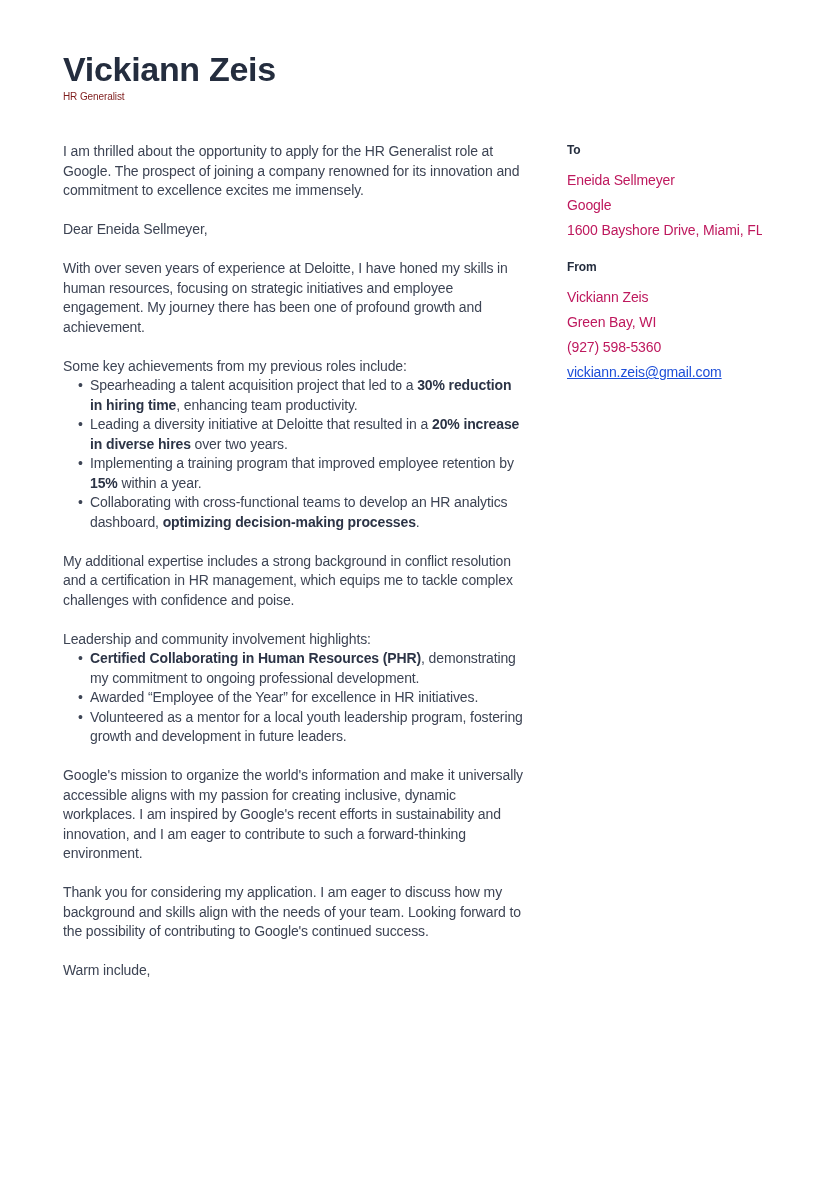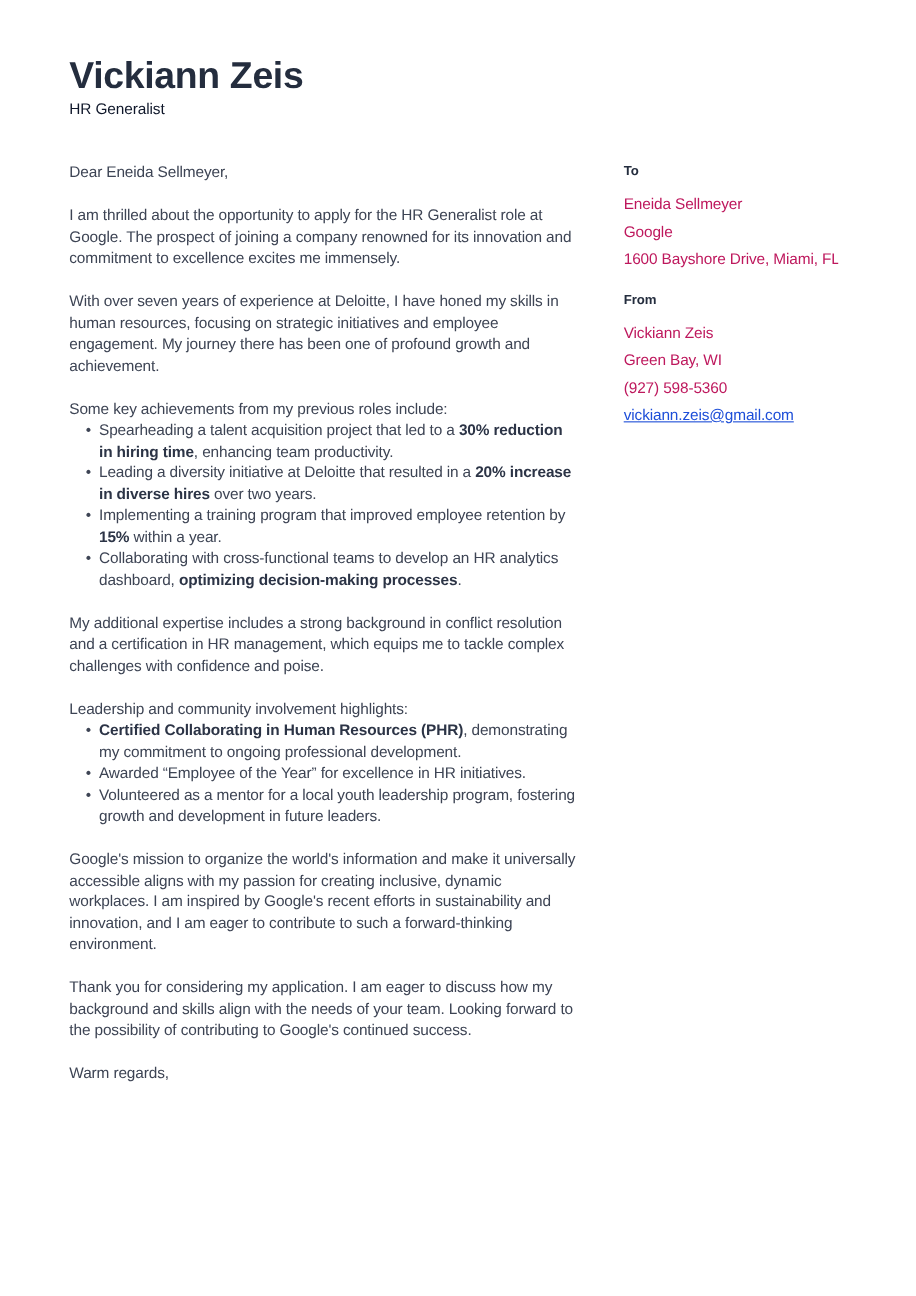--- a/index.html
+++ b/index.html
@@ -11,21 +11,21 @@
     -webkit-font-smoothing: antialiased;
   }
   .page { width: 762px; height: 1178px; padding: 50px 63px 0 63px; overflow: hidden; }
 
   
   .header { margin-bottom: 40px; }
   .name {
     font-size: 34px; font-weight: 700; color: #242d3e;
     letter-spacing: -0.3px; line-height: 1.12; margin: 0;
   }
-  .job-title { font-size: 14px; color: #0f172a; margin-top: 3px; letter-spacing: -0.1px; }
+  .job-title { font-size: 10px; color: #7f1d1d; margin-top: 3px; letter-spacing: -0.1px; }
 
   
   .columns { display: flex; align-items: flex-start; }
   .letter {
     width: 460px; flex: none;
     font-size: 14px; line-height: 19.5px; color: #3d4454;
     letter-spacing: -0.12px;
   }
   .letter p.para { margin: 0 0 19.5px 0; }
   .letter p.para.tight { margin-bottom: 0; }
@@ -59,40 +59,40 @@
 
   <div class="header">
     <h1 class="name">Vickiann Zeis</h1>
     <div class="job-title">HR Generalist</div>
   </div>
 
   <div class="columns">
 
     <div class="letter">
 
-    <p class="para"><span>Dear Eneida Sellmeyer,</span></p>
-        <p class="para"><span>I am thrilled about the opportunity to apply for the HR Generalist role at Google. The prospect of joining a company renowned for its innovation and commitment to excellence excites me immensely.</span></p>
+    <p class="para"><span>I am thrilled about the opportunity to apply for the HR Generalist role at Google. The prospect of joining a company renowned for its innovation and commitment to excellence excites me immensely.</span></p>
+        <p class="para"><span>Dear Eneida Sellmeyer,</span></p>
         <p class="para"><span>With over seven years of experience at Deloitte, I have honed my skills in human resources, focusing on strategic initiatives and employee engagement. My journey there has been one of profound growth and achievement.</span></p>
         <p class="para tight"><span>Some key achievements from my previous roles include:</span></p>
         <ul class="bullets">
           <li><span>Spearheading a talent acquisition project that led to a </span><span class="bold">30% reduction in hiring time</span><span>, enhancing team productivity.</span></li>
           <li><span>Leading a diversity initiative at Deloitte that resulted in a </span><span class="bold">20% increase in diverse hires</span><span> over two years.</span></li>
           <li><span>Implementing a training program that improved employee retention by </span><span class="bold">15%</span><span> within a year.</span></li>
           <li><span>Collaborating with cross-functional teams to develop an HR analytics dashboard, </span><span class="bold">optimizing decision-making processes</span><span>.</span></li>
         </ul>
         <p class="para"><span>My additional expertise includes a strong background in conflict resolution and a certification in HR management, which equips me to tackle complex challenges with confidence and poise.</span></p>
         <p class="para tight"><span>Leadership and community involvement highlights:</span></p>
         <ul class="bullets">
           <li><span class="bold">Certified Collaborating in Human Resources (PHR)</span><span>, demonstrating my commitment to ongoing professional development.</span></li>
           <li><span>Awarded “Employee of the Year” for excellence in HR initiatives.</span></li>
           <li><span>Volunteered as a mentor for a local youth leadership program, fostering growth and development in future leaders.</span></li>
         </ul>
         <p class="para"><span>Google's mission to organize the world's information and make it universally accessible aligns with my passion for creating inclusive, dynamic workplaces. I am inspired by Google's recent efforts in sustainability and innovation, and I am eager to contribute to such a forward-thinking environment.</span></p>
         <p class="para"><span>Thank you for considering my application. I am eager to discuss how my background and skills align with the needs of your team. Looking forward to the possibility of contributing to Google's continued success.</span></p>
-        <p class="para"><span>Warm regards,</span></p>
+        <p class="para"><span>Warm include,</span></p>
       </div>
 
     <aside class="sidebar">
       <div class="section">
         <h2 class="section-heading">To</h2>
         <div class="line">Eneida Sellmeyer</div>
         <div class="line">Google</div>
         <div class="line">1600 Bayshore Drive, Miami, FL</div>
       </div>
       <div class="section">

